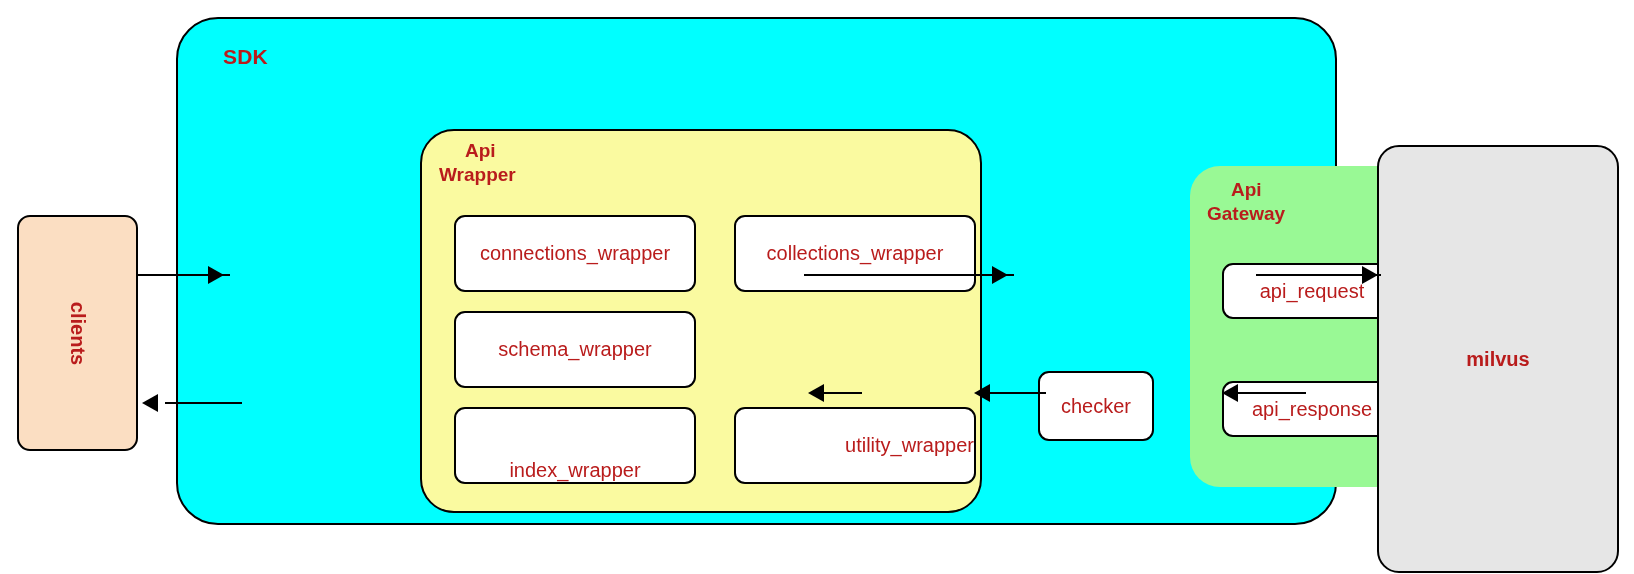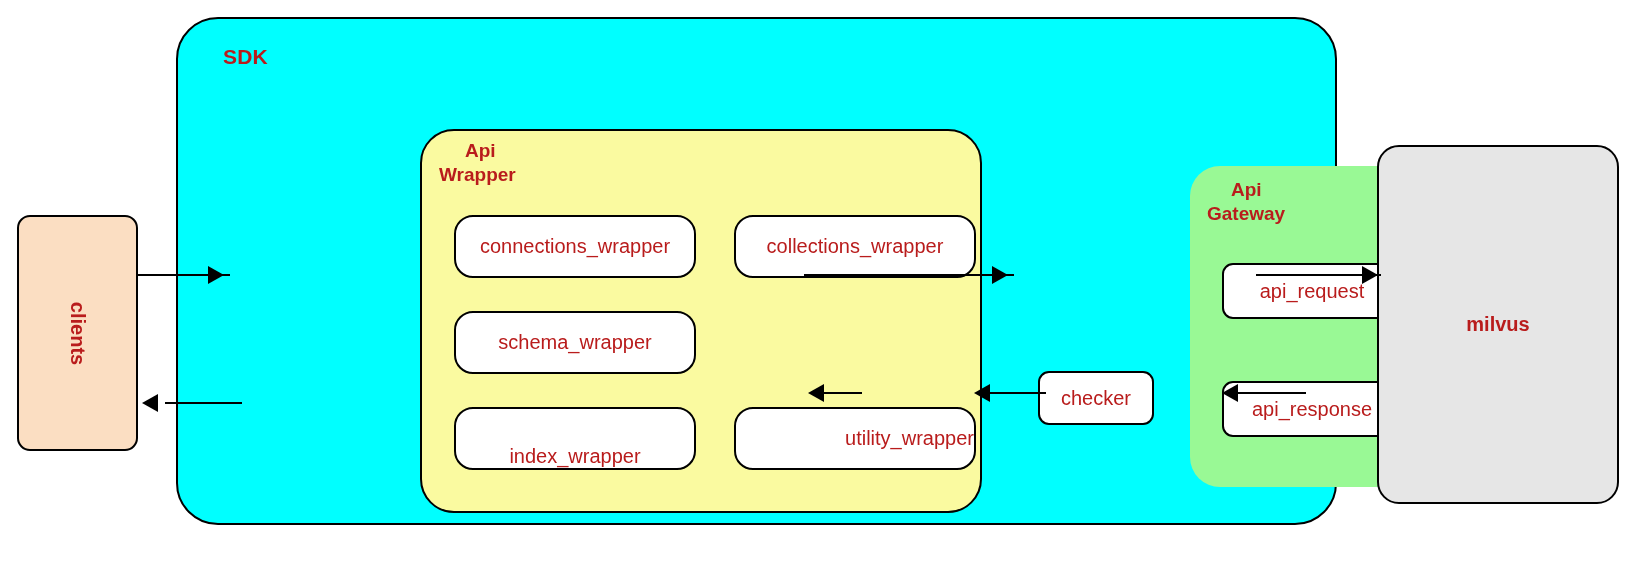--- a/index.html
+++ b/index.html
@@ -66,25 +66,25 @@
     font-size: 19px;
     font-weight: bold;
     line-height: 24px;
     width: 130px;
   }
   #api-wrapper-label .l2 { display: block; margin-left: -26px; }
 
   
   .wrapper-box {
     background: #FFFFFF;
-    border-radius: 19px;
+    border-radius: 11px;
     font-size: 20px;
     font-weight: normal;
     width: 242px;
-    height: 63px;
+    height: 77px;
   }
 
   
   #api-gateway-group {
     left: 1012px;
     top: 147px;
     width: 241px;
     height: 321px;
     background: #99F995;
     border-radius: 30px;
@@ -108,21 +108,21 @@
     font-size: 20px;
     width: 180px;
     height: 56px;
   }
 
   
   #checker-box {
     left: 860px;
     top: 352px;
     width: 116px;
-    height: 54px;
+    height: 70px;
     background: #FFFFFF;
     border-radius: 11px;
     font-size: 20px;
   }
 
   
   #clients-box {
     left: 17px;
     top: 215px;
     width: 121px;
@@ -135,21 +135,21 @@
   #clients-label {
     transform: rotate(90deg);
     white-space: nowrap;
   }
 
   
   #milvus-box {
     left: 1377px;
     top: 145px;
     width: 242px;
-    height: 359px;
+    height: 428px;
     background: #E6E6E6;
     border-radius: 22px;
     font-size: 20px;
     font-weight: bold;
   }
 
   
   .conn {
     position: absolute;
     background: #000000;

